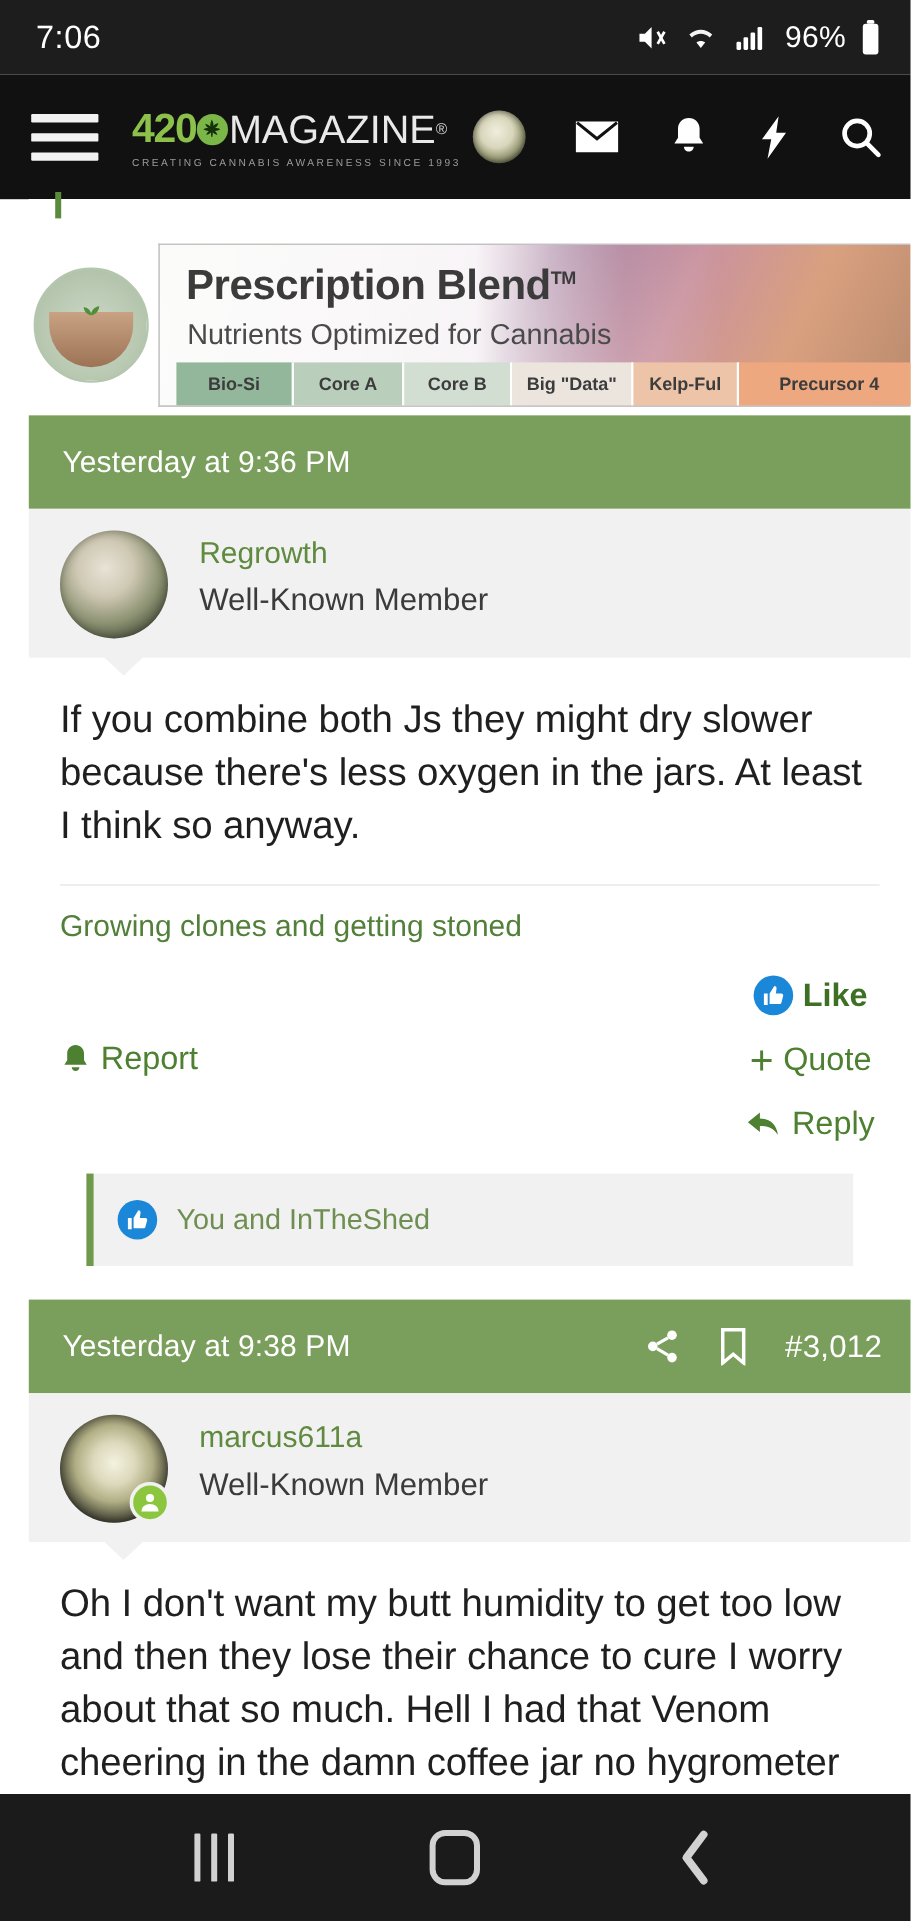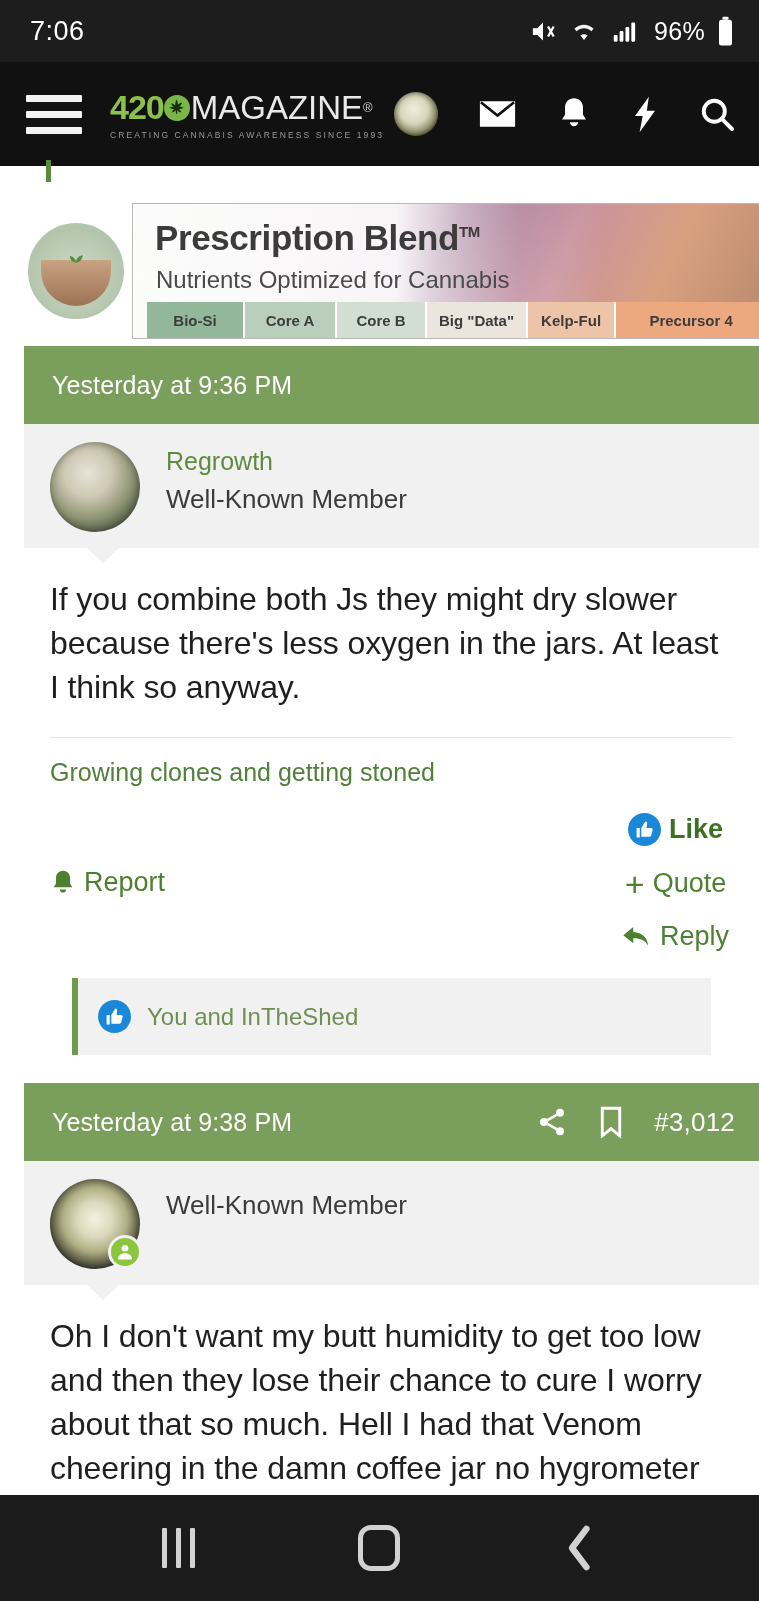--- a/index.html
+++ b/index.html
@@ -390,20 +390,21 @@
     <div class="userrow">
       <div class="avatar avatar-b">
         <span class="online-badge">
           <svg width="20" height="20" viewBox="0 0 24 24" fill="#fff">
             <circle cx="12" cy="7.5" r="4"></circle>
             <path d="M3.5 21c0-4.7 3.8-7.5 8.5-7.5s8.5 2.8 8.5 7.5H3.5z"></path>
           </svg>
         </span>
       </div>
       <div class="userinfo">
+        <div class="username">marcus611a</div>
         <div class="usertitle">Well-Known Member</div>
       </div>
       <div class="arrow-notch"></div>
     </div>
 
     <div class="postbody">
       <div class="posttext">Oh I don't want my butt humidity to get too low and then they lose their chance to cure I worry about that so much. Hell I had that Venom cheering in the damn coffee jar no hygrometer or nothing that shit came out dope I probably worry about nothing. I should do what y'all tell me burp</div>
     </div>
 
   </div>

